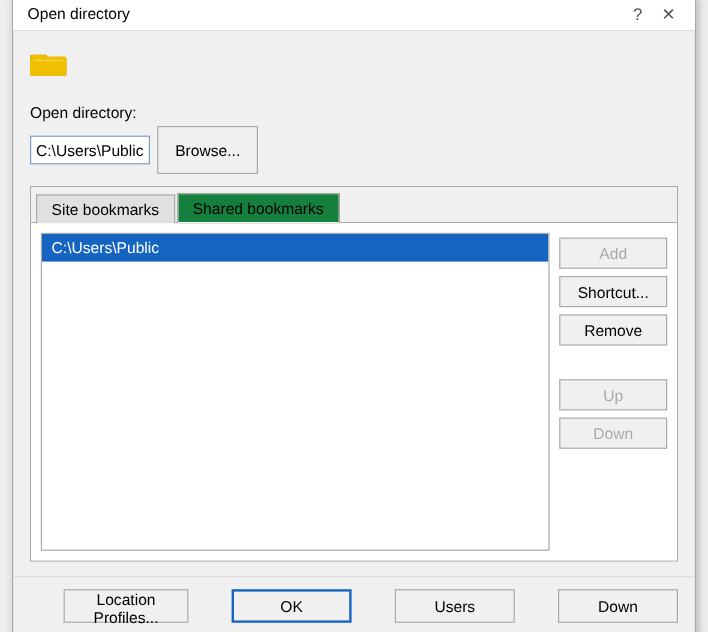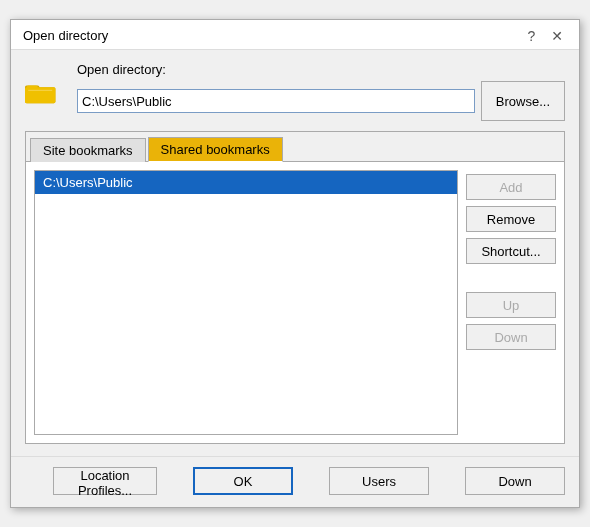--- a/index.html
+++ b/index.html
@@ -63,23 +63,24 @@
       padding: 0 4px;
       line-height: 1;
     }
 
     .dialog-content {
       padding: 12px 14px;
     }
 
     .open-dir-row {
       display: flex;
-      align-items: center;
+      align-items: flex-start;
       gap: 20px;
       margin-bottom: 10px;
+      flex-direction: column;
     }
 
     .open-dir-label-group {
       display: flex;
       flex-direction: column;
       gap: 4px;
       flex: 1;
     }
 
     .open-dir-label {
@@ -136,21 +137,21 @@
       border-bottom: none;
       background: #e0e0e0;
       cursor: pointer;
       font-size: 13px;
       margin-right: 2px;
       position: relative;
       bottom: -1px;
     }
 
     .tab.active {
-      background: #eab308;
+      background: #15803d;
       border-bottom: 1px solid #fff;
       font-weight: normal;
       z-index: 1;
     }
 
     .tab-content {
       display: flex;
       gap: 8px;
       padding: 8px;
       background: #fff;
@@ -285,22 +286,22 @@
       <div class="tab-content">
 
         <div class="bookmark-list">
           <div class="bookmark-item selected">
             <span>C:\Users\Public</span>
           </div>
         </div>
 
         <div class="action-buttons">
           <button class="action-btn" disabled="">Add</button>
+          <button class="action-btn">Shortcut...</button>
           <button class="action-btn">Remove</button>
-          <button class="action-btn">Shortcut...</button>
           <div class="spacer"></div>
           <button class="action-btn" disabled="">Up</button>
           <button class="action-btn" disabled="">Down</button>
         </div>
       </div>
     </div>
   </div>
 
   <div class="bottom-buttons">
     <button class="bottom-btn">Location Profiles...</button>

